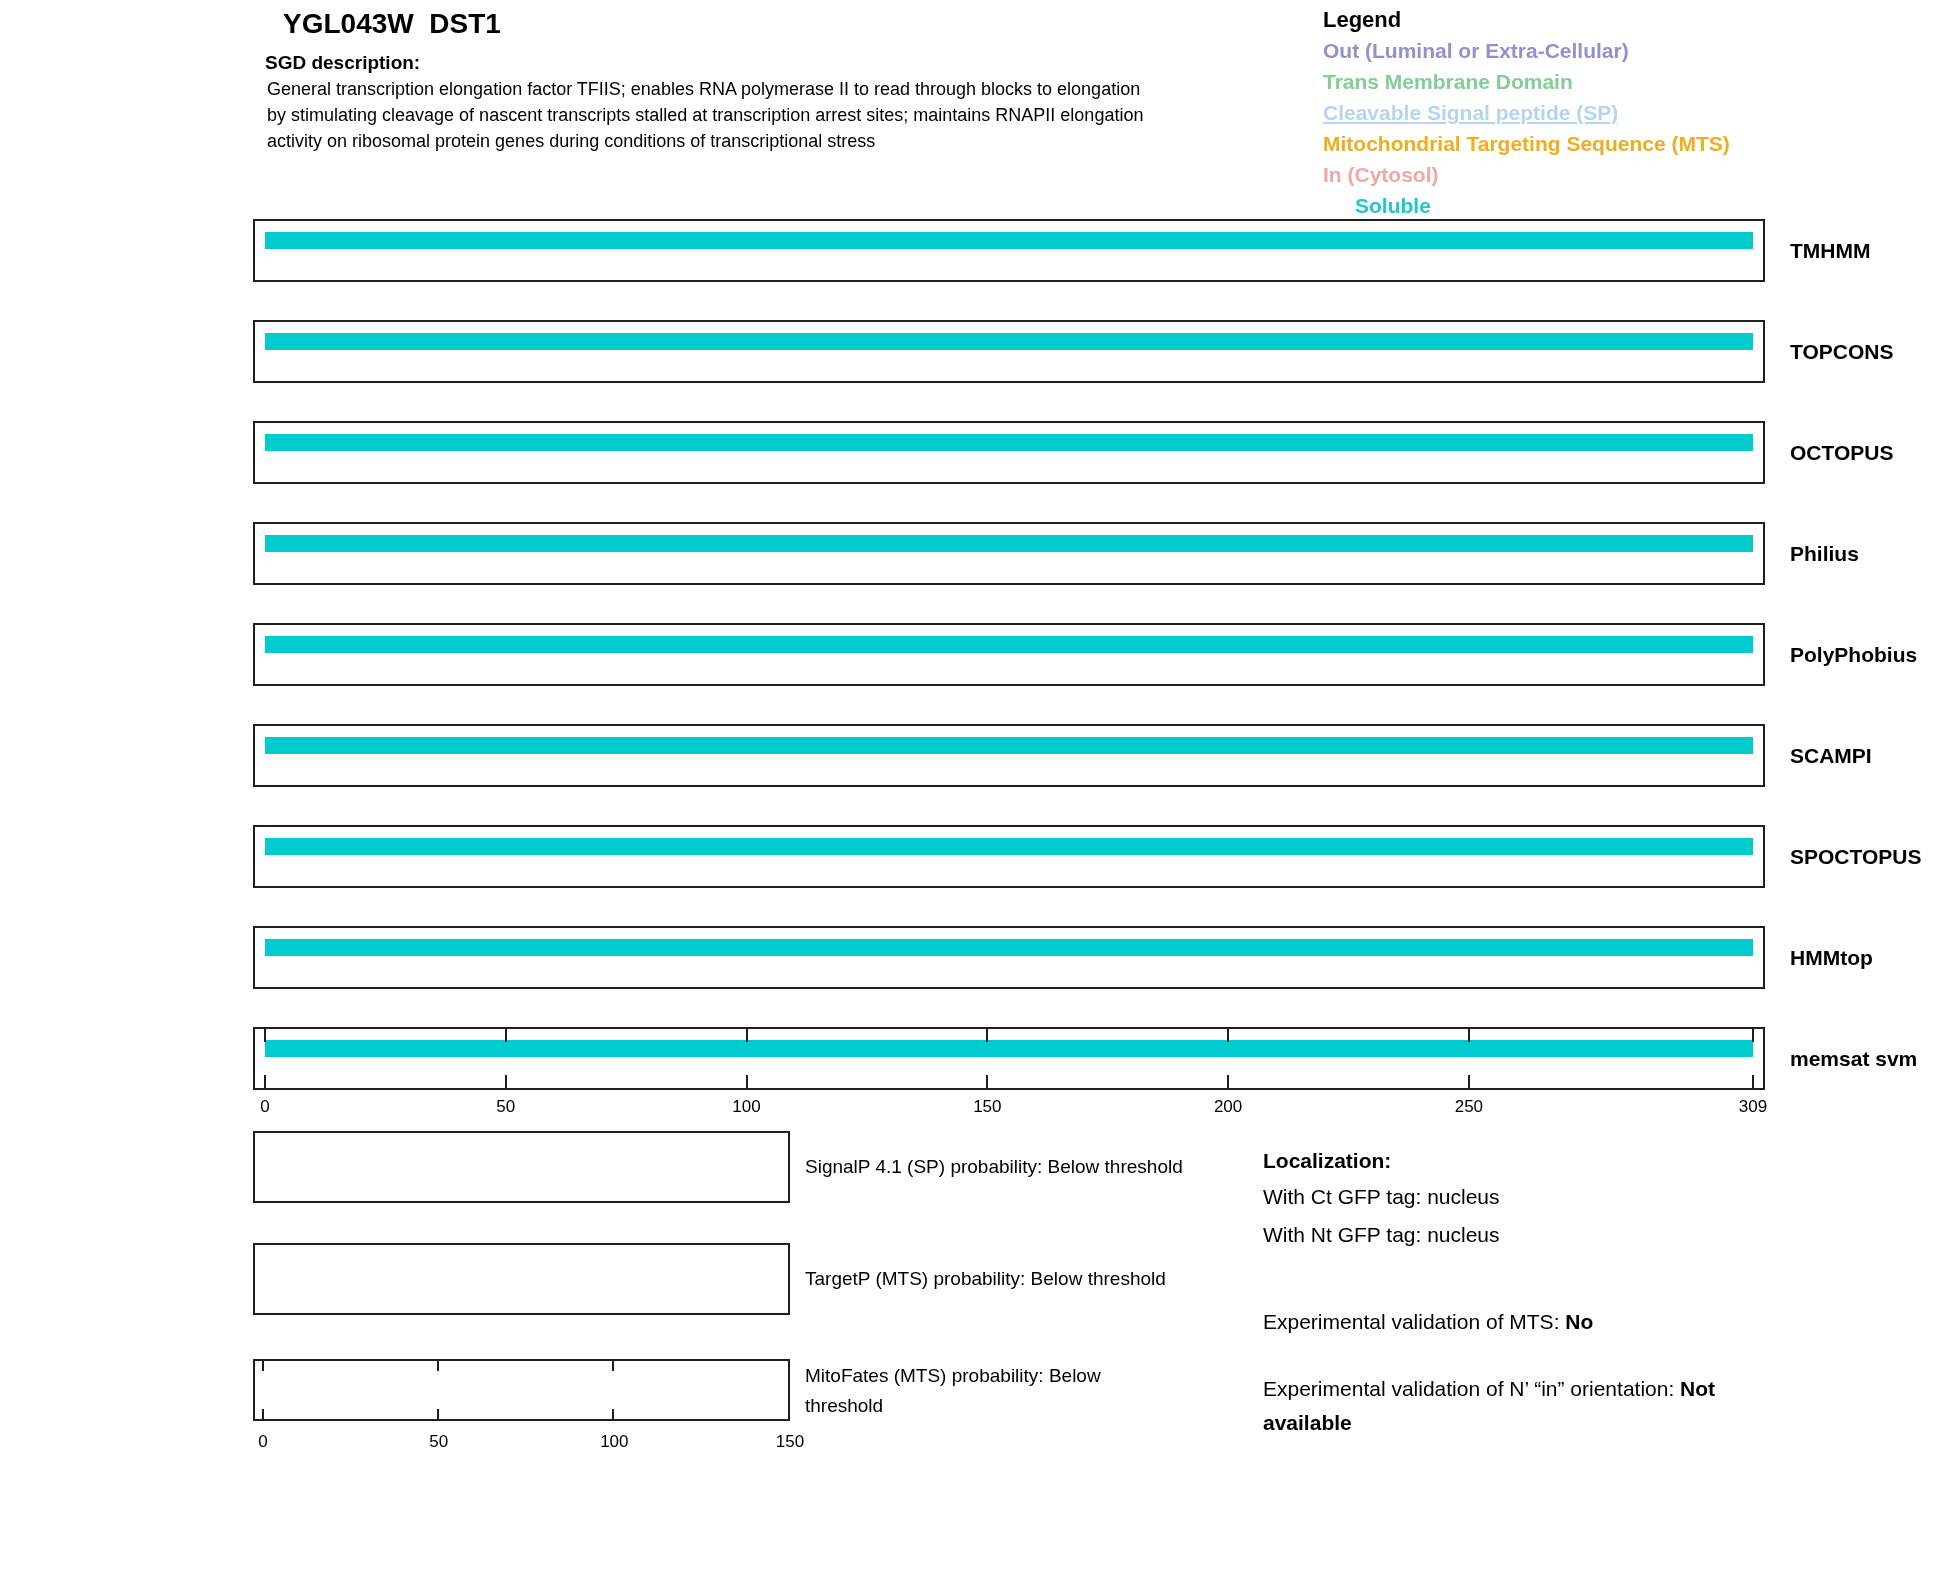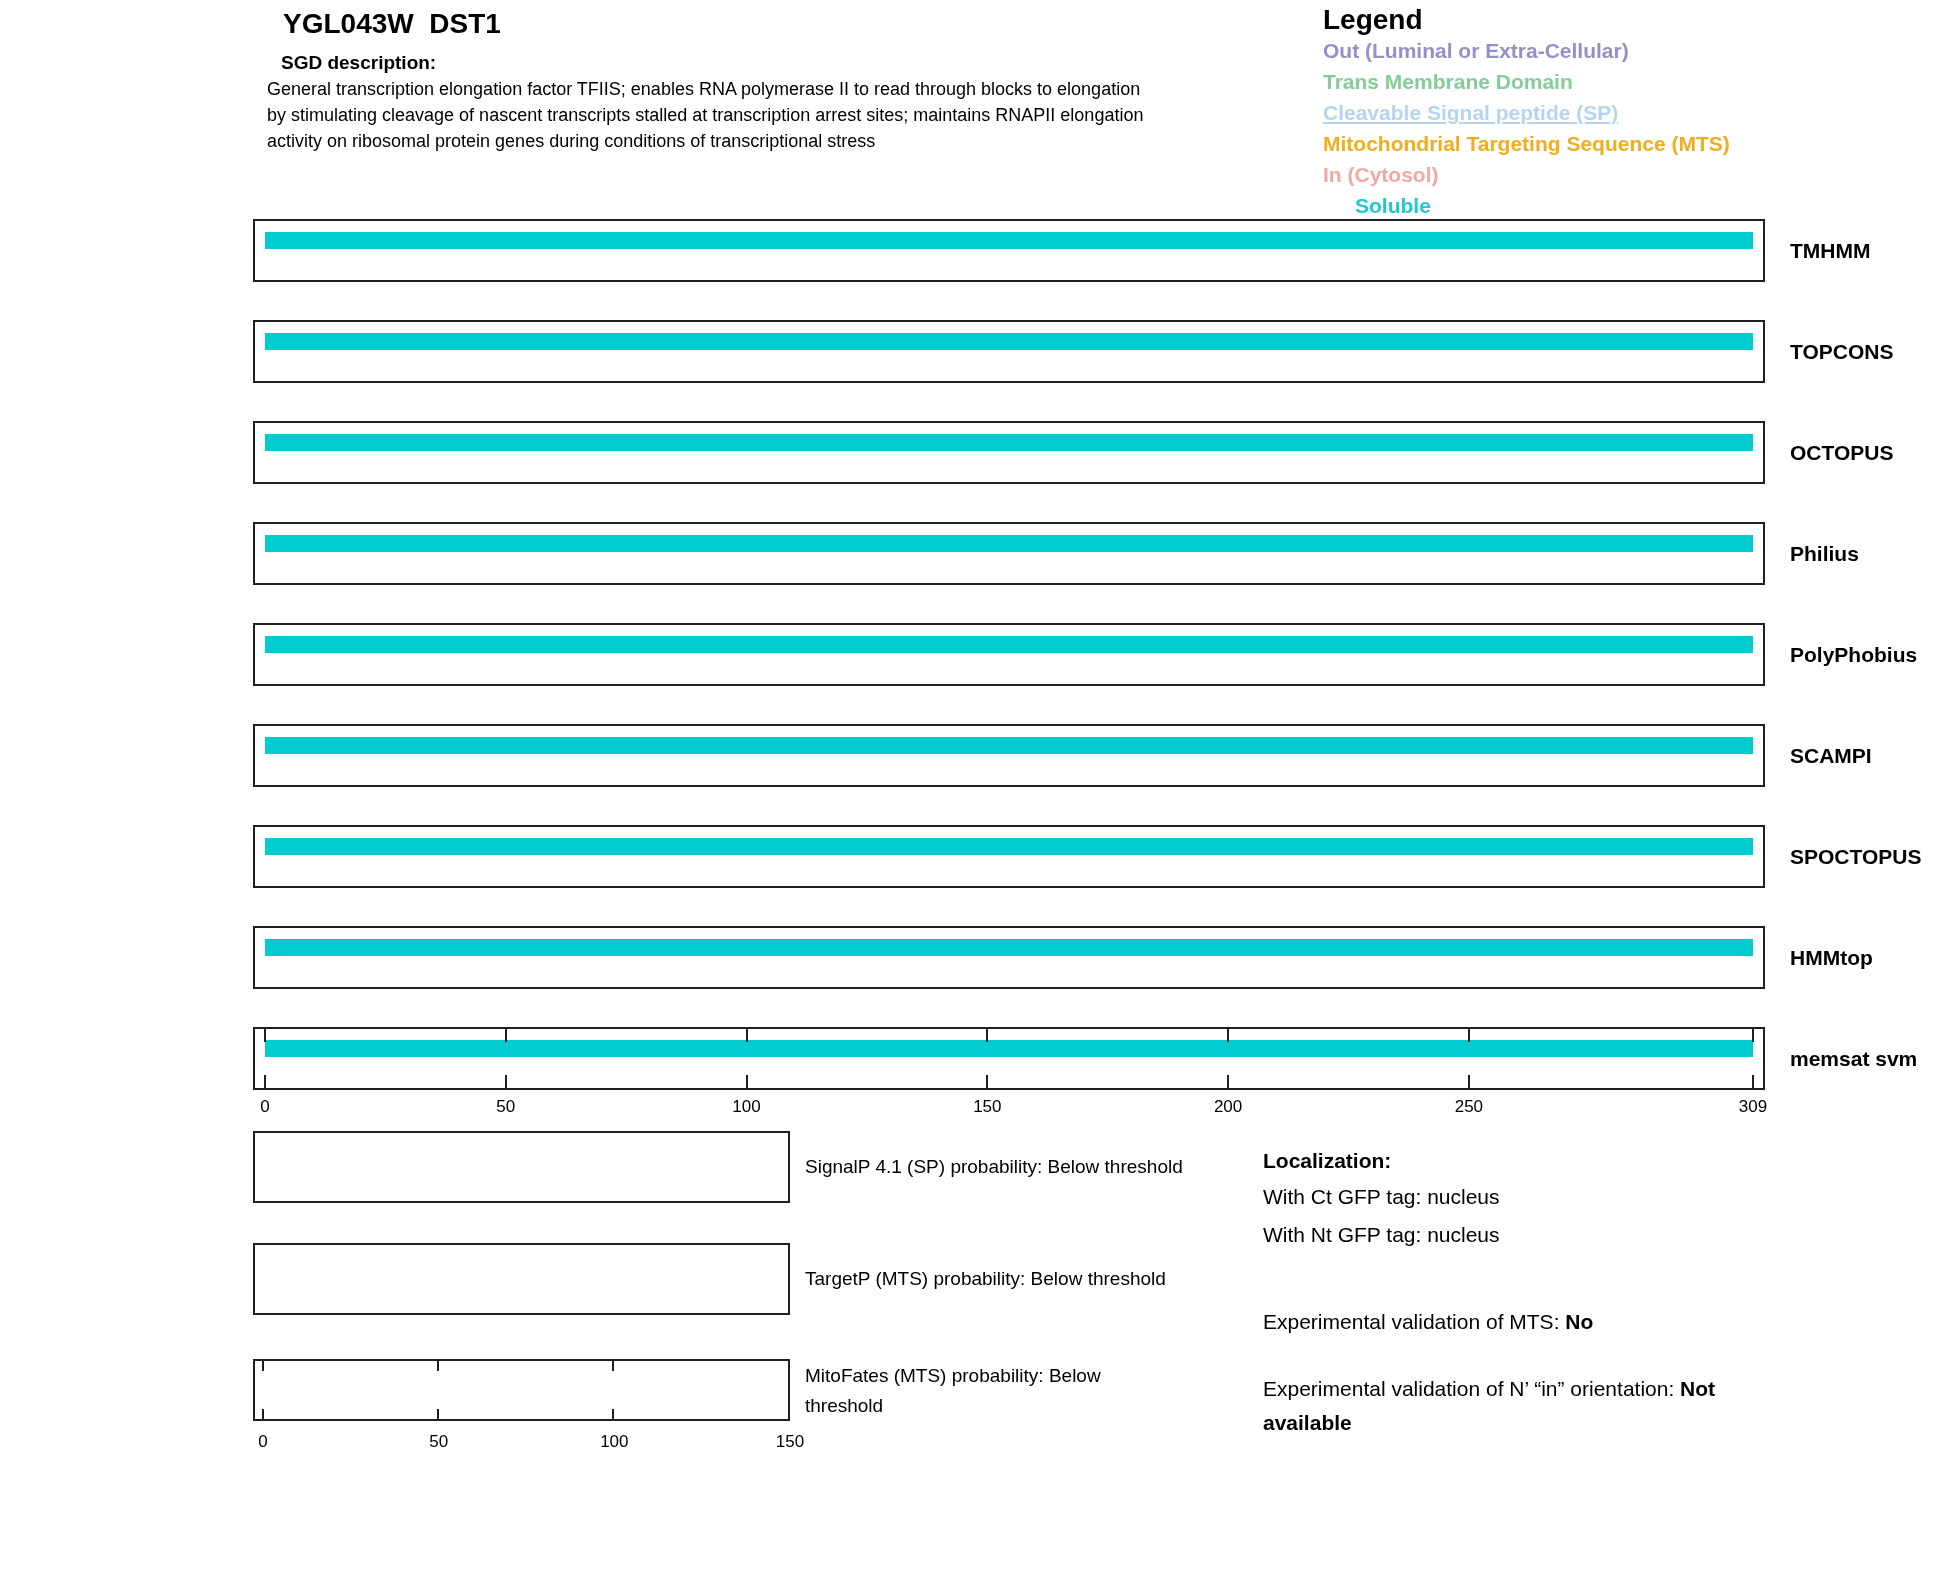--- a/index.html
+++ b/index.html
@@ -3,25 +3,25 @@
 <meta charset="utf-8">
 <style>
   html,body{margin:0;padding:0;background:#ffffff;}
   #page{
     position:relative;width:1950px;height:1573px;background:#ffffff;
     font-family:"Liberation Sans","DejaVu Sans",sans-serif;color:#000;overflow:hidden;
   }
   .abs{position:absolute;}
   
   #page-title{left:283px;top:8px;font-size:28px;font-weight:bold;white-space:pre;}
-  #sgd-label{left:265px;top:52px;font-size:19px;font-weight:bold;margin-left:16px;}
+  #sgd-label{left:265px;top:52px;font-size:19px;font-weight:bold;}
   #sgd-desc{left:267px;top:76px;font-size:18px;line-height:26px;white-space:pre-line;}
   
   #legend{left:1323px;top:4px;line-height:31px;}
-  #legend-title{font-size:28px;font-weight:bold;color:#000;}
+  #legend-title{font-size:22px;font-weight:bold;color:#000;}
   .legend-item{font-size:21px;font-weight:bold;}
   
   .track-box{
     left:253px;width:1512px;height:63px;box-sizing:border-box;
     border:2px solid #1f1f1f;background:#ffffff;
   }
   .plot-area{position:absolute;left:10px;right:10px;top:0;bottom:0;}
   .seg{position:absolute;top:11px;height:17px;}
   .tick{position:absolute;width:2px;background:#1f1f1f;transform:translateX(-50%);}
   .tick.top{top:0;height:13px;}

